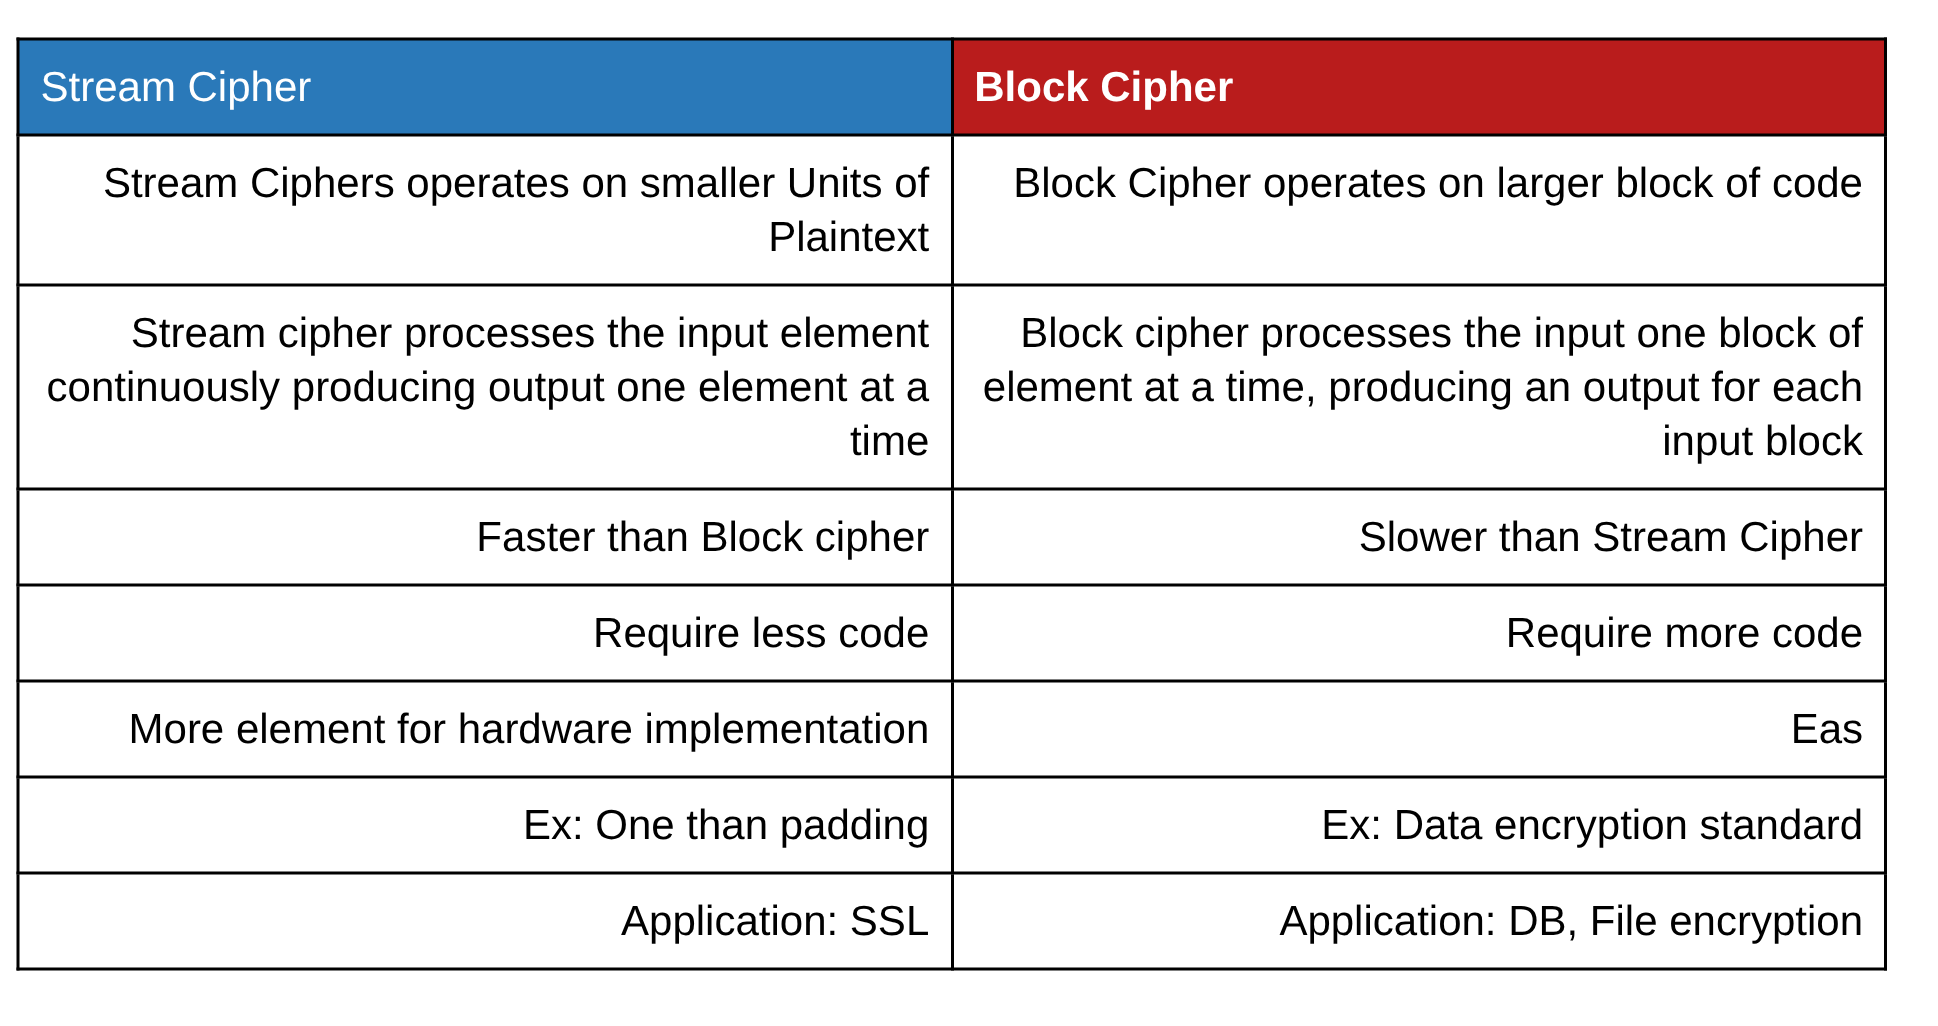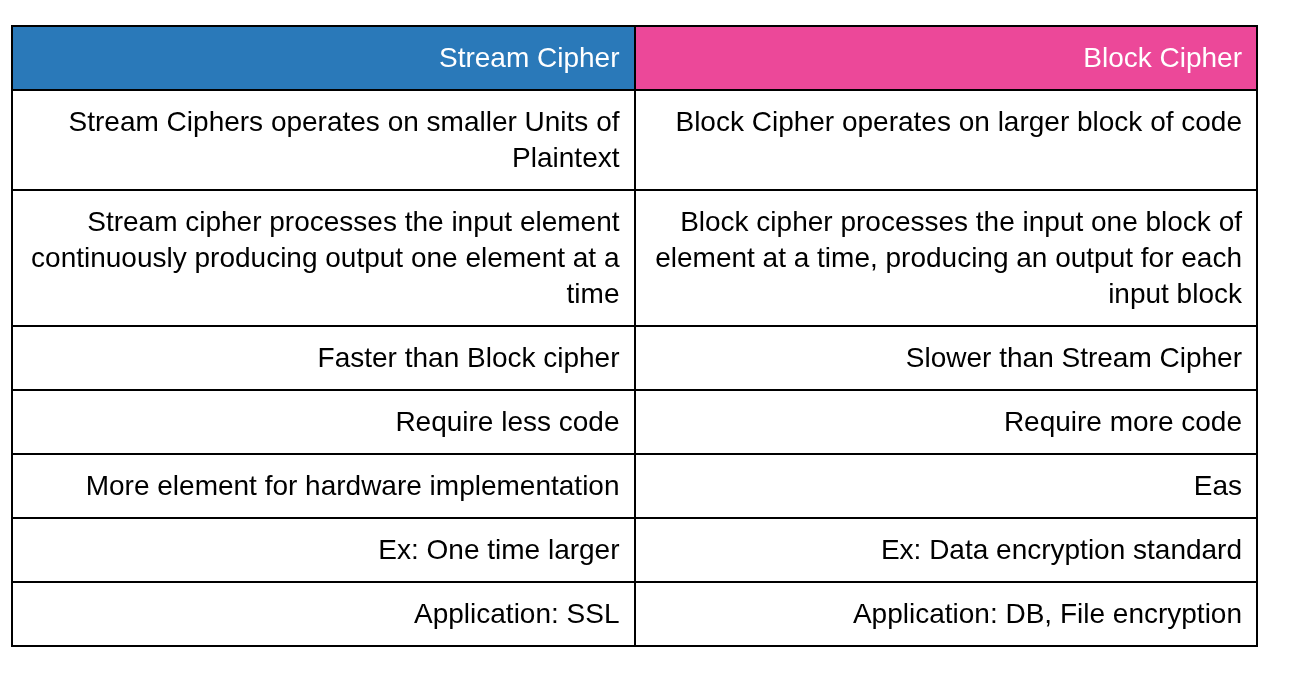--- a/index.html
+++ b/index.html
@@ -30,21 +30,21 @@
     border: 2px solid #000000;
     font-size: 28px;
     line-height: 36px;
     color: #000000;
     padding: 13px 14px;
     box-sizing: border-box;
   }
   table.compare th {
     color: #ffffff;
     font-weight: normal;
-    text-align: right;
+    text-align: left;
     vertical-align: middle;
     height: 64px;
   }
   table.compare td {
     text-align: right;
     vertical-align: top;
     background: #ffffff;
   }
   col { width: 50%; }
 </style>
@@ -53,21 +53,21 @@
 
 <div class="page">
   <table class="compare">
     <colgroup>
       <col>
       <col>
     </colgroup>
     <thead>
       <tr>
         <th style="background-color: rgb(42, 121, 185); color: rgb(255, 255, 255);">Stream Cipher</th>
-        <th style="background-color: #ec4899; color: rgb(255, 255, 255);">Block Cipher</th>
+        <th style="background-color: #b91c1c; color: rgb(255, 255, 255); font-weight: bold;">Block Cipher</th>
       </tr>
     </thead>
     <tbody>
       <tr>
         <td>Stream Ciphers operates on smaller Units of Plaintext</td>
         <td>Block Cipher operates on larger block of code</td>
       </tr>
       <tr>
         <td>Stream cipher processes the input element continuously producing output one element at a time</td>
         <td>Block cipher processes the input one block of element at a time, producing an output for each input block</td>
@@ -78,21 +78,21 @@
       </tr>
       <tr>
         <td>Require less code</td>
         <td>Require more code</td>
       </tr>
       <tr>
         <td>More element for hardware implementation</td>
         <td>Eas</td>
       </tr>
       <tr>
-        <td>Ex: One time larger</td>
+        <td>Ex: One than padding</td>
         <td>Ex: Data encryption standard</td>
       </tr>
       <tr>
         <td>Application: SSL</td>
         <td>Application: DB, File encryption</td>
       </tr>
     </tbody>
   </table>
 </div>
 

